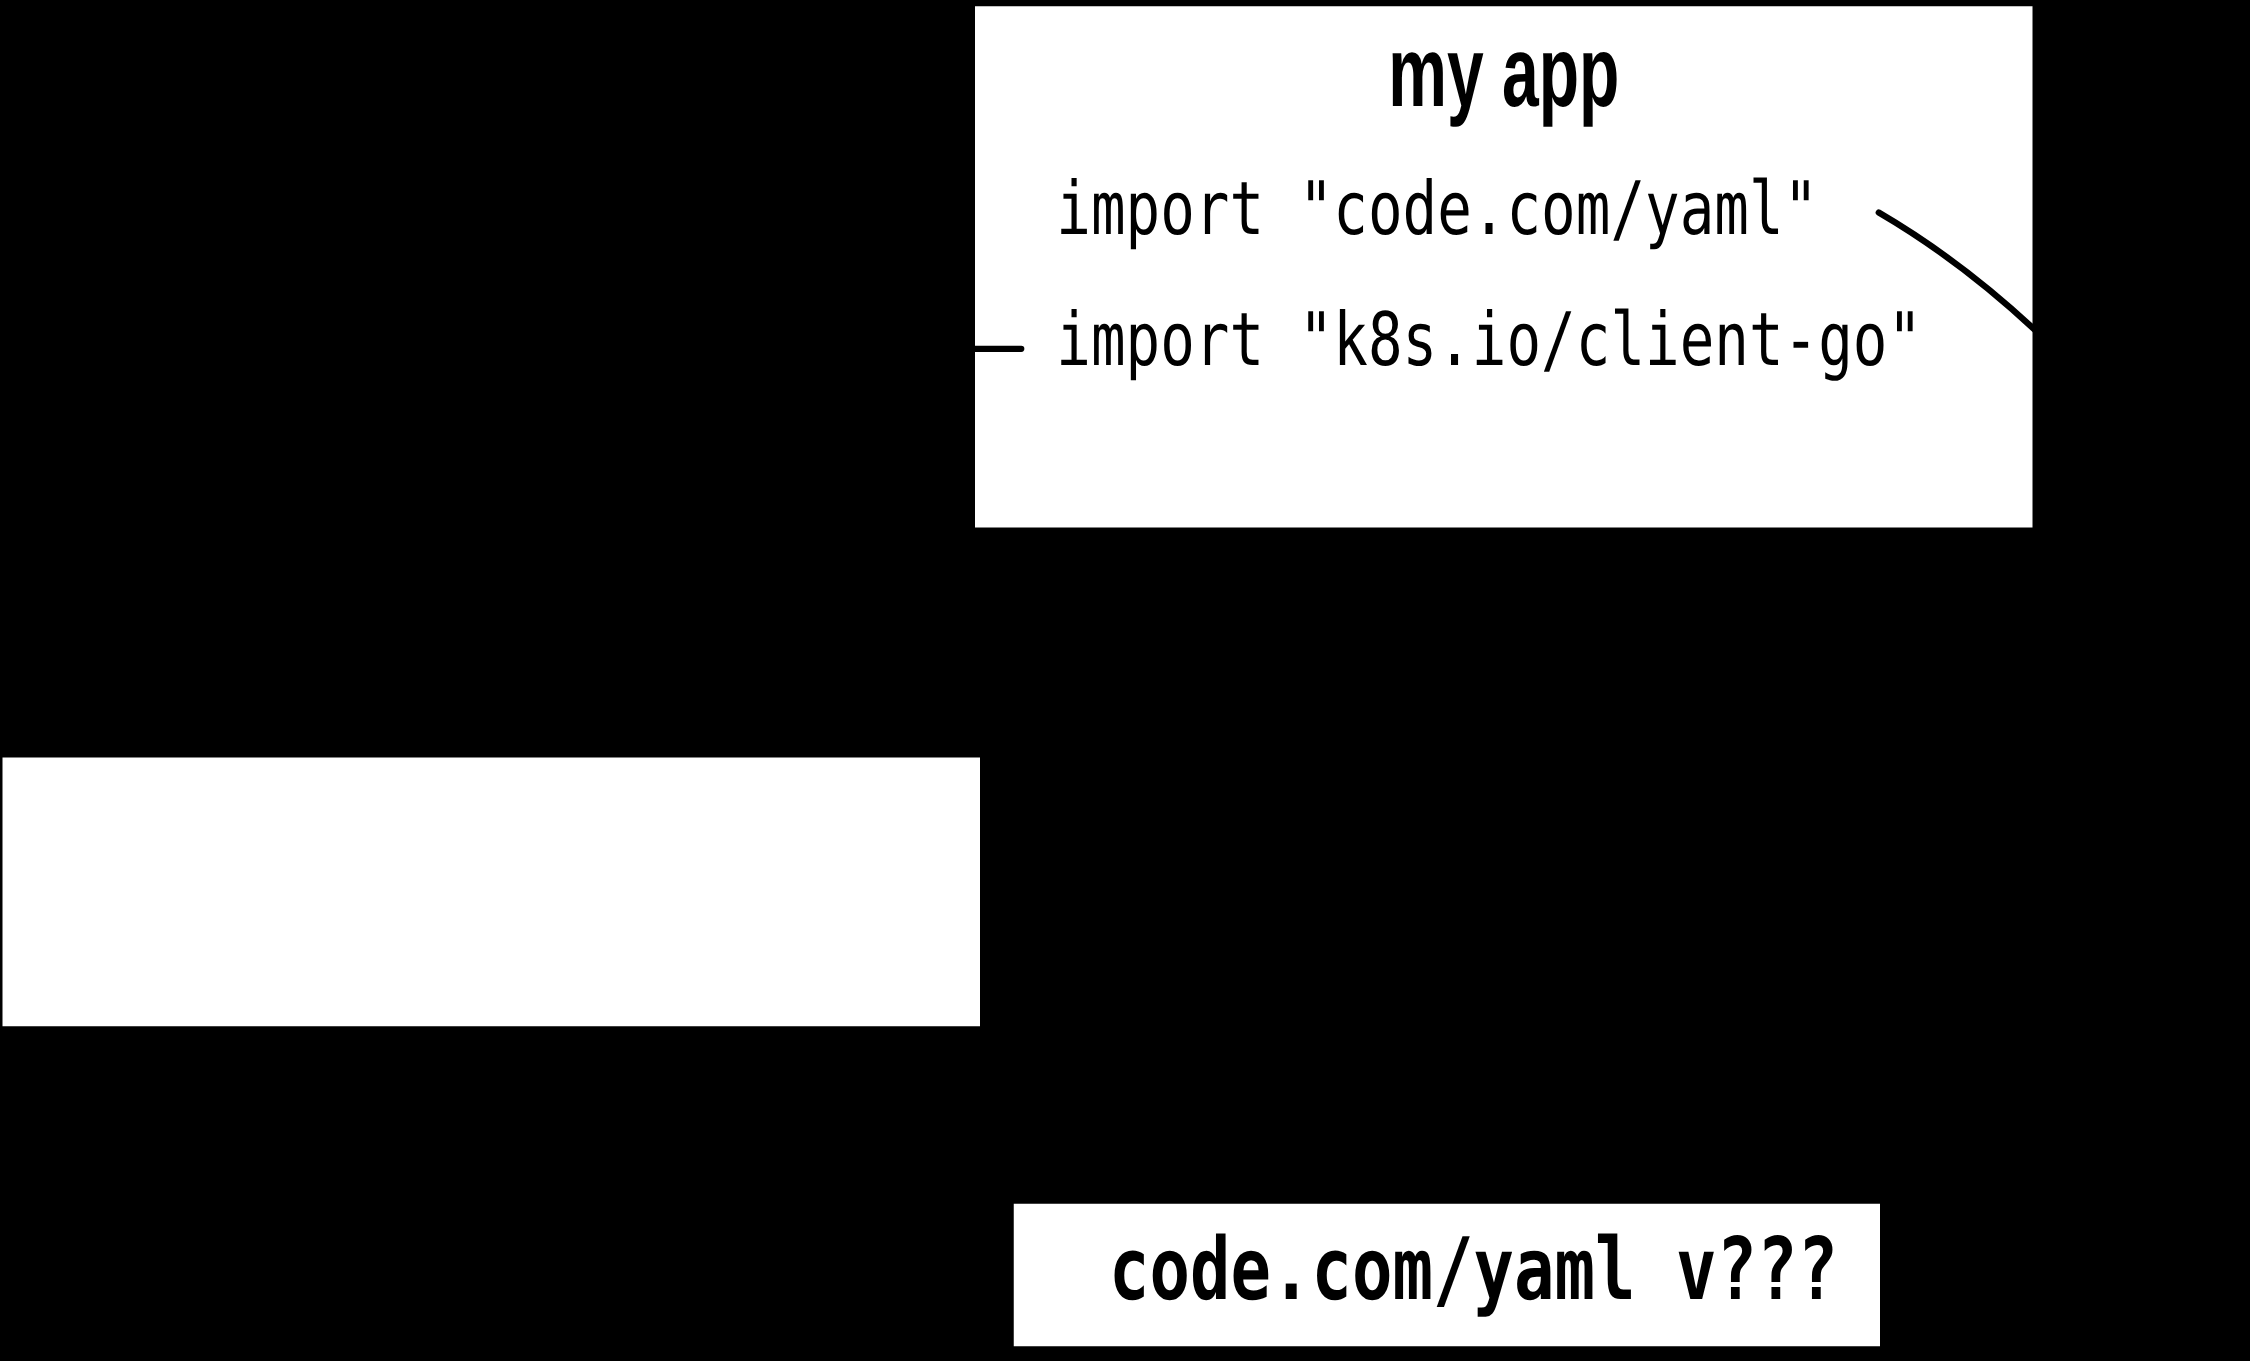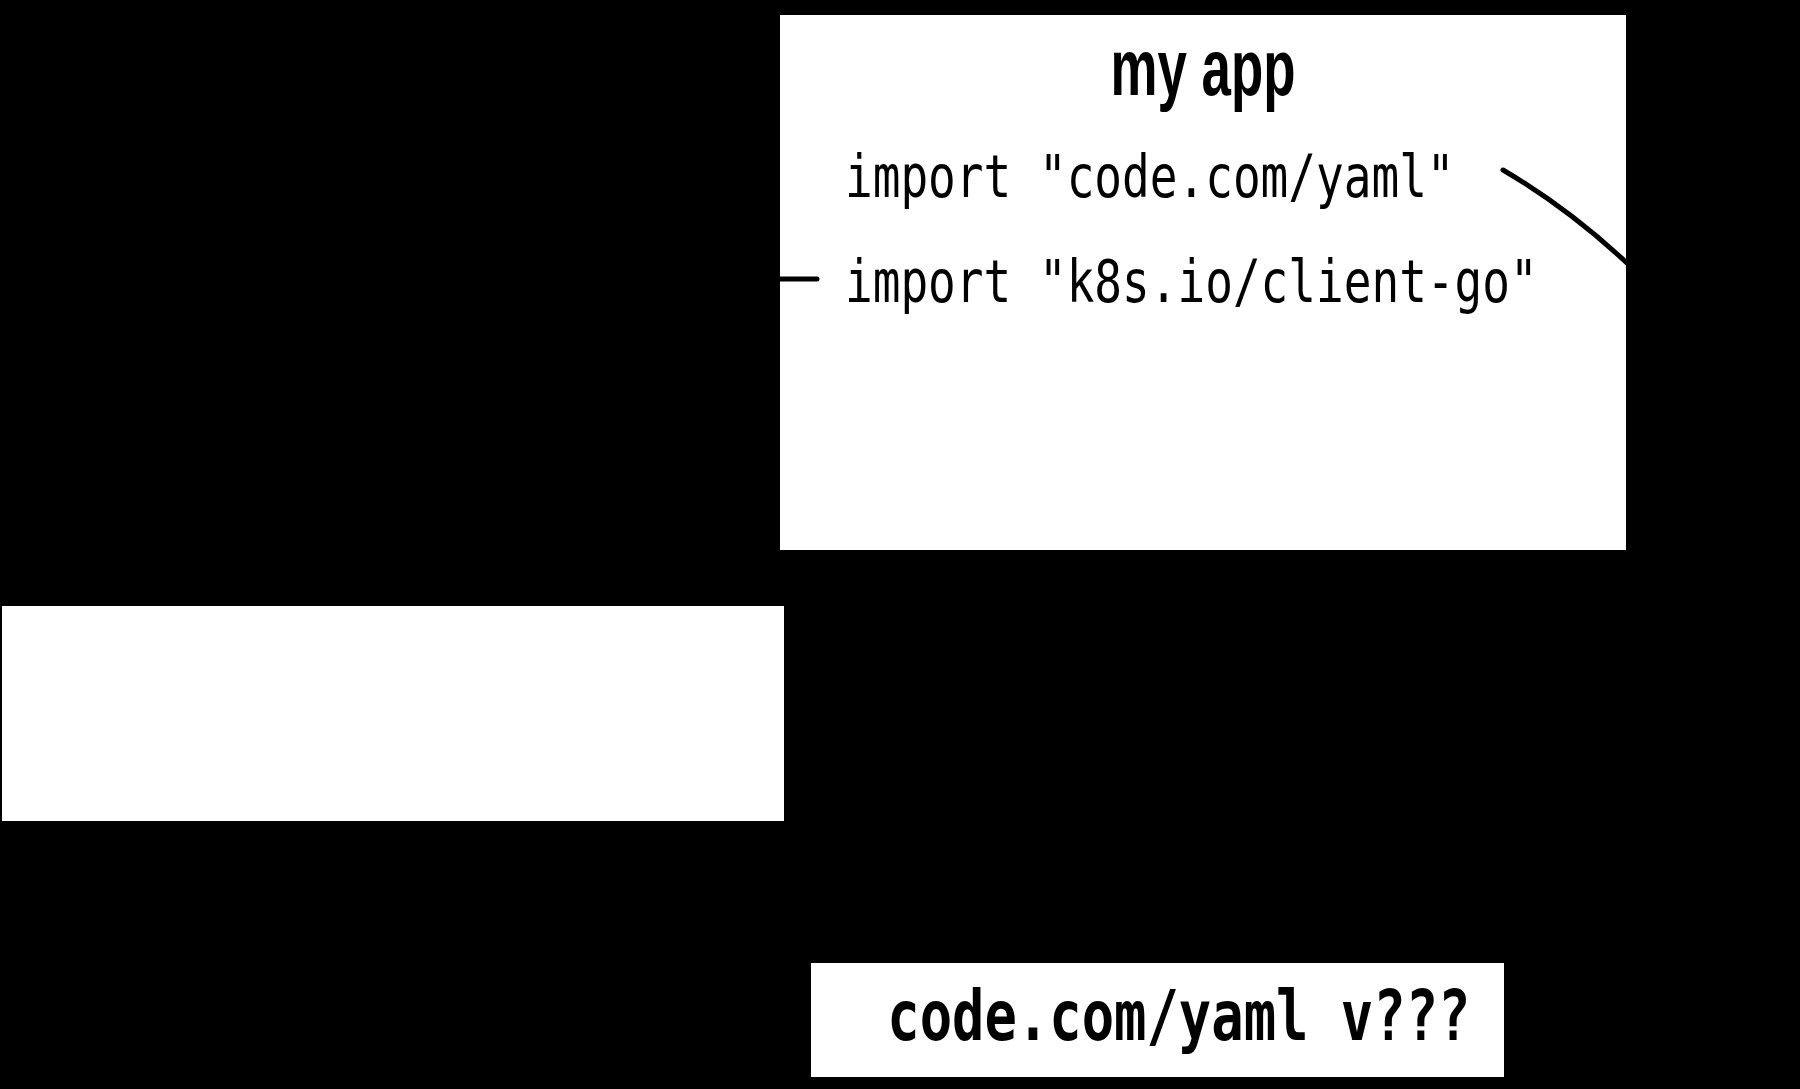--- a/index.html
+++ b/index.html
@@ -45,21 +45,21 @@
     position:absolute;left:0;top:0;
     width:1800px;height:1089px;
     pointer-events:none;
   }
 </style>
 </head>
 <body>
 
 <div id="canvas">
 
-  <div class="node" style="left:780px;top:15px;width:846px;height:535px;">
+  <div class="node" style="left:780px;top:5px;width:846px;height:417px;">
     <div class="txt app-title" style="top:13px;">my app</div>
     <div class="txt code" style="left:65px;top:132px;">import "code.com/yaml"</div>
     <div class="txt code" style="left:65px;top:237px;">import "k8s.io/client-go"</div>
   </div>
 
   <div class="node" style="left:2px;top:606px;width:782px;height:215px;">
     
     
   </div>
 

